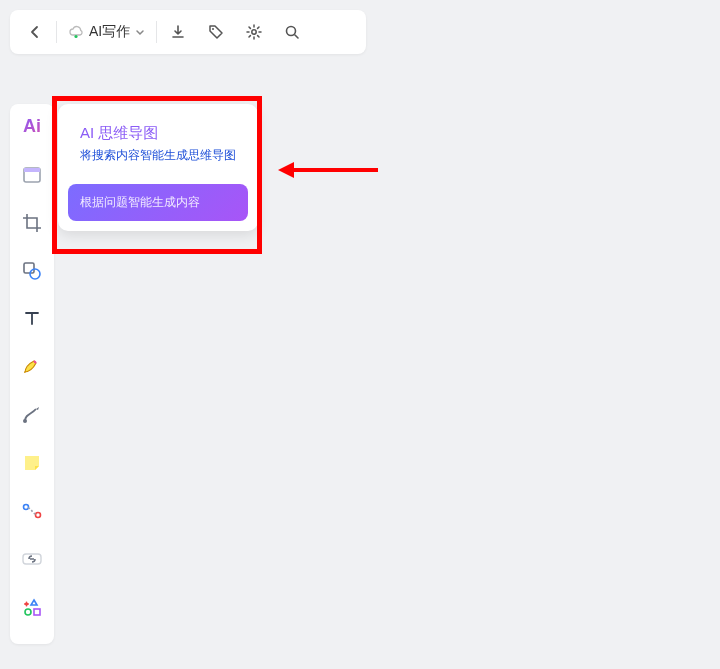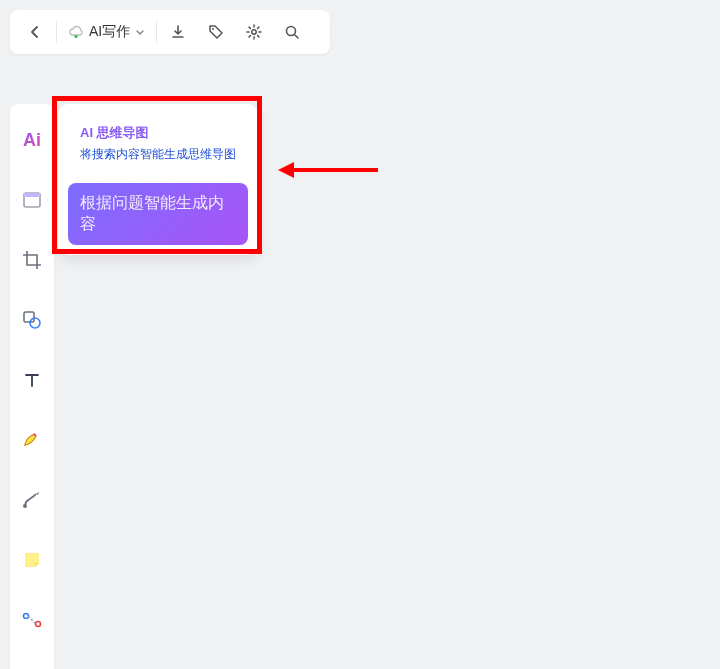--- a/index.html
+++ b/index.html
@@ -1,21 +1,21 @@
 <!DOCTYPE html>
 <html><head>
 <meta charset="utf-8">
 <style>
   * { box-sizing: border-box; margin: 0; padding: 0; }
   html, body { width: 720px; height: 669px; font-family: -apple-system, "PingFang SC", "Microsoft YaHei", sans-serif; background: #f0f1f3; overflow: hidden; }
 
   
   .topbar {
     position: absolute; left: 10px; top: 10px;
-    width: 320px; height: 44px;
+    width: 356px; height: 44px;
     background: #fff; border-radius: 8px;
     display: flex; align-items: center;
     box-shadow: 0 1px 3px rgba(0,0,0,0.06);
     padding: 0 6px;
   }
   .topbar .btn {
     width: 38px; height: 38px;
     display: flex; align-items: center; justify-content: center;
     border-radius: 6px; cursor: pointer;
     color: #555;
@@ -36,23 +36,23 @@
   .sidebar {
     position: absolute; left: 10px; top: 104px;
     width: 44px;
     background: #fff; border-radius: 8px;
     box-shadow: 0 1px 3px rgba(0,0,0,0.06);
     display: flex; flex-direction: column; align-items: center;
     padding: 6px 0;
   }
   .sidebar .tool {
     width: 36px; height: 36px;
-    display: flex; align-items: center; justify-content: center;
+    display: flex; justify-content: center;
     border-radius: 6px; cursor: pointer;
-    margin: 12px 0;
+    margin: 6px 0;
     color: #555;
   }
   .ai-text {
     font-size: 18px; font-weight: 700;
     background: linear-gradient(135deg, #8b5cf6, #ec4899);
     -webkit-background-clip: text; background-clip: text;
     -webkit-text-fill-color: transparent; color: transparent;
   }
 
   
@@ -62,27 +62,27 @@
     background: #fff; border-radius: 10px;
     box-shadow: 0 4px 14px rgba(0,0,0,0.10);
     padding: 10px; display: flex; flex-direction: column; gap: 10px;
   }
   .card {
     border-radius: 8px; padding: 10px 12px;
     display: flex; flex-direction: column; gap: 4px;
     cursor: pointer;
   }
   .card.light { background: #fff; }
-  .card.light .title { color: #8b5cf6; font-size: 13px; font-weight: 700; }
+  .card.light .title { color: #8b5cf6; font-size: 15px; font-weight: 400; }
   .card.light .desc  { color: #1d4ed8; font-size: 12px; }
   .card.accent {
     background: linear-gradient(135deg, #7c6cff 0%, #a855f7 100%);
   }
   .card.accent .title { color: #fff; font-size: 13px; font-weight: 700; }
-  .card.accent .desc  { color: #f2ecff; font-size: 16px; font-family: Liberation Mono, monospace; }
+  .card.accent .desc  { color: #f2ecff; font-size: 12px; font-family: Liberation Mono, monospace; }
 
   
   .highlight {
     position: absolute; left: 52px; top: 96px;
     width: 210px; height: 158px;
     border: 5px solid #ff0000;
     pointer-events: none;
   }
 
   

